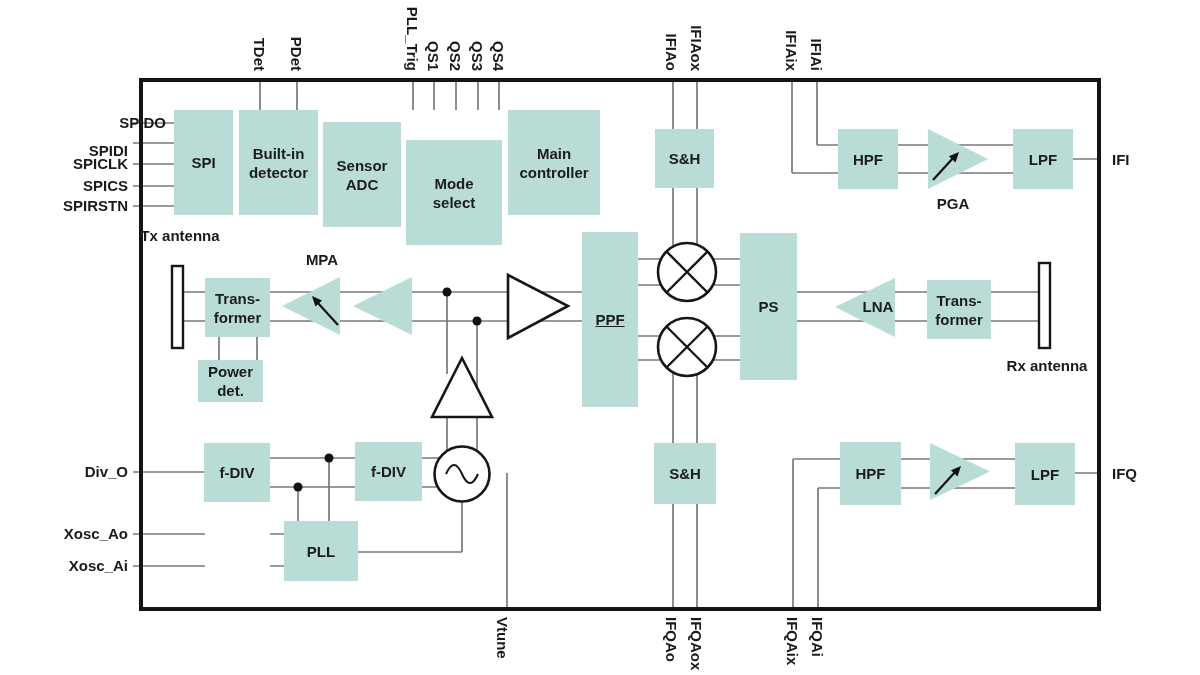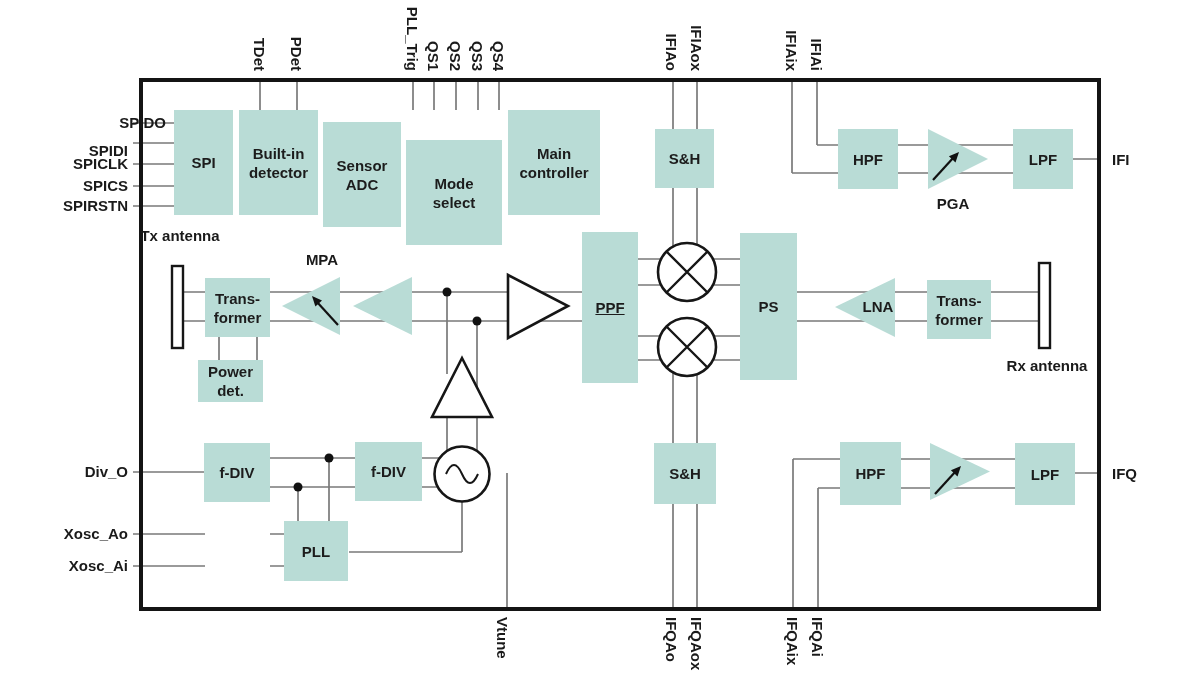--- a/index.html
+++ b/index.html
@@ -151,40 +151,40 @@
         <span style="display:block;">Trans-</span>
         <span style="display:block;">former</span>
       </span>
   </div>
   <div class="blk" style="left:198px;top:360px;width:65px;height:42px;">
     <span>
         <span style="display:block;">Power</span>
         <span style="display:block;">det.</span>
       </span>
   </div>
-  <div class="blk" style="left:582px;top:232px;width:56px;height:151px;text-decoration:underline;">
+  <div class="blk" style="left:582px;top:232px;width:56px;height:175px;text-decoration:underline;">
       <span>PPF</span>
     </div>
   <div class="blk" style="left:740px;top:233px;width:57px;height:147px;">
       <span>PS</span>
     </div>
   <div class="blk" style="left:927px;top:280px;width:64px;height:59px;">
     <span>
         <span style="display:block;">Trans-</span>
         <span style="display:block;">former</span>
       </span>
   </div>
 
   <div class="blk" style="left:204px;top:443px;width:66px;height:59px;">
       <span>f-DIV</span>
     </div>
   <div class="blk" style="left:355px;top:442px;width:67px;height:59px;">
       <span>f-DIV</span>
     </div>
-  <div class="blk" style="left:284px;top:521px;width:64px;height:60px;">
+  <div class="blk" style="left:284px;top:521px;width:74px;height:60px;">
       <span>PLL</span>
     </div>
 
   <div class="blk" style="left:654px;top:443px;width:62px;height:61px;">
       <span>S&amp;H</span>
     </div>
   <div class="blk" style="left:840px;top:442px;width:61px;height:63px;">
       <span>HPF</span>
     </div>
   <div class="blk" style="left:1015px;top:443px;width:60px;height:62px;">

